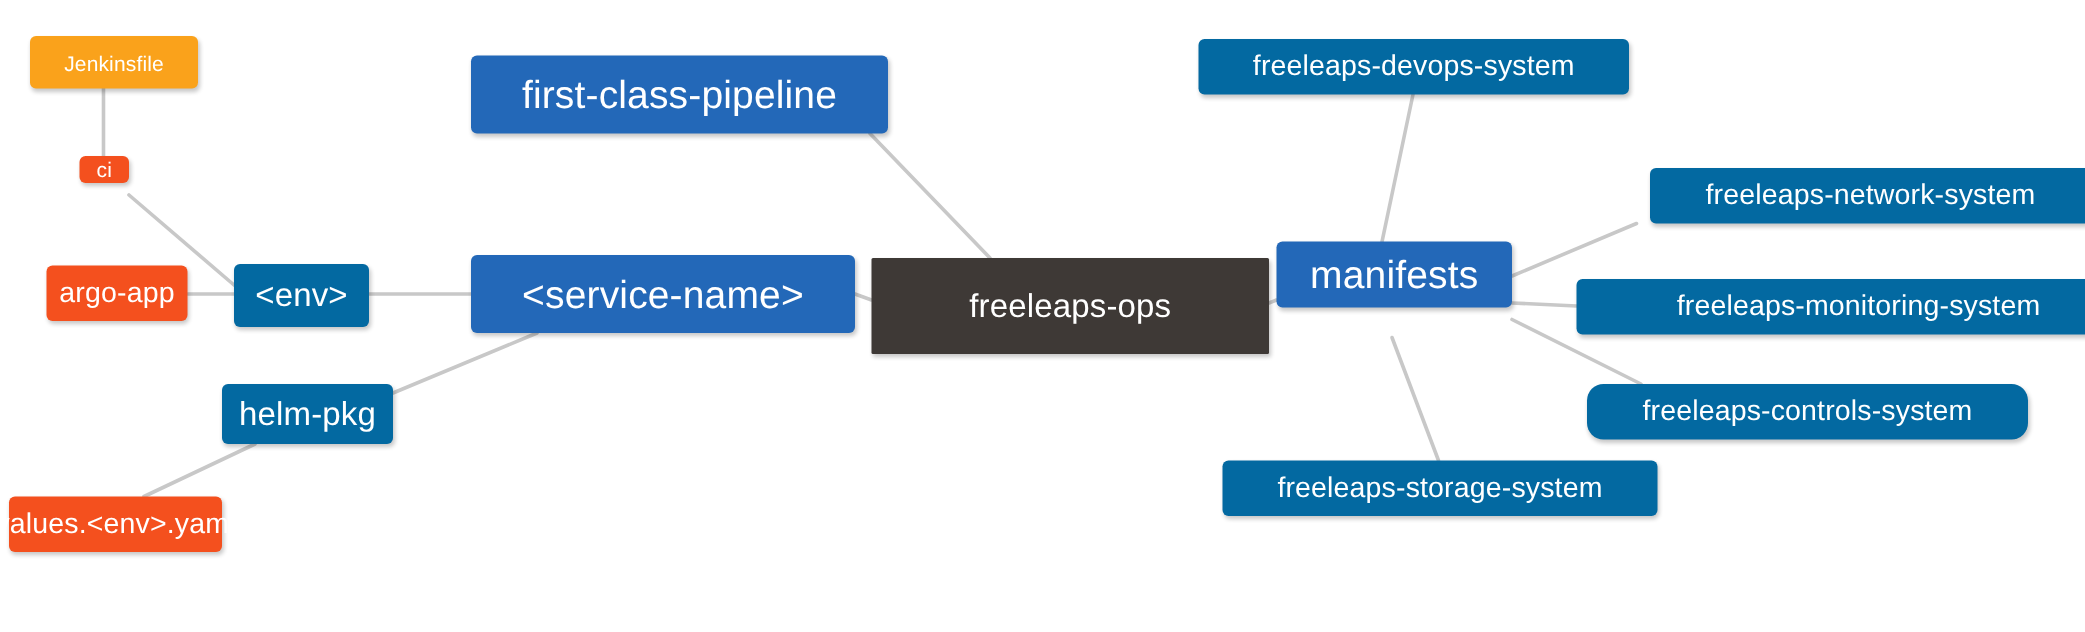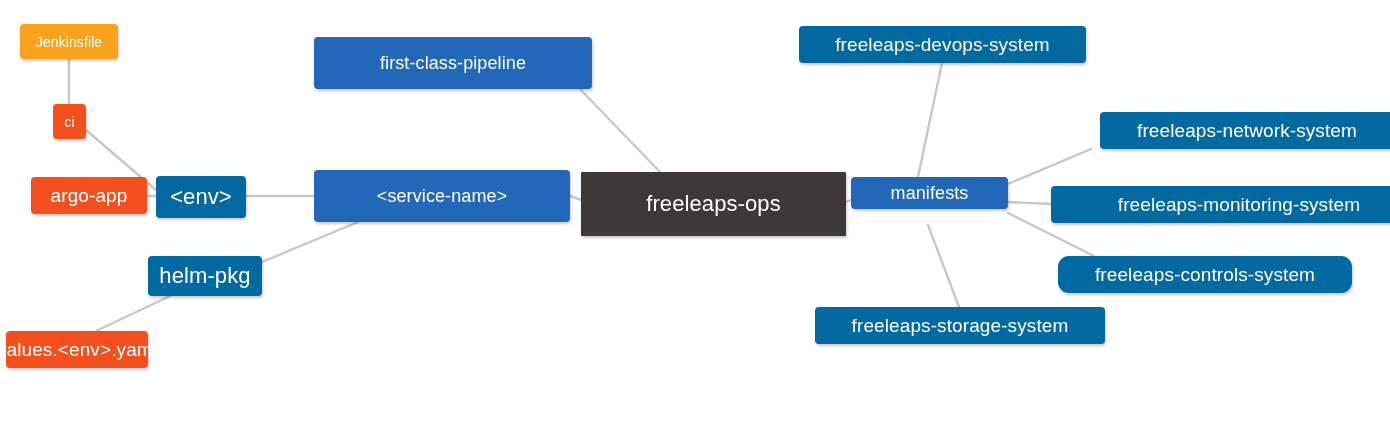--- a/index.html
+++ b/index.html
@@ -50,21 +50,21 @@
   }
   .node.red {
     background: #f4501e;
     border-radius: 4px;
   }
   .node.orange {
     background: #faa21b;
     border-radius: 4px;
   }
   .sz-xl { font-size: 29px; }
-  .sz-lg { font-size: 18px; }
+  .sz-lg { font-size: 26px; }
   .sz-md { font-size: 22px; }
   .sz-sm { font-size: 19px; }
   .sz-xs { font-size: 14px; }
 </style>
 </head>
 <body>
 
 <div id="canvas">
   <svg id="edges" width="1390" height="421" viewBox="0 0 1390 421" aria-hidden="true">
       <line x1="69" y1="59" x2="69" y2="104" stroke="#c8c8c8" stroke-width="2.4" stroke-linecap="round"></line>
@@ -76,29 +76,29 @@
       <line x1="570" y1="196" x2="581" y2="200" stroke="#c8c8c8" stroke-width="2.4" stroke-linecap="round"></line>
       <line x1="580" y1="89" x2="660" y2="172" stroke="#c8c8c8" stroke-width="2.4" stroke-linecap="round"></line>
       <line x1="846" y1="202" x2="851" y2="200" stroke="#c8c8c8" stroke-width="2.4" stroke-linecap="round"></line>
       <line x1="918" y1="177" x2="942" y2="63" stroke="#c8c8c8" stroke-width="2.4" stroke-linecap="round"></line>
       <line x1="1008" y1="184" x2="1091" y2="149" stroke="#c8c8c8" stroke-width="2.4" stroke-linecap="round"></line>
       <line x1="1008" y1="202" x2="1051" y2="204" stroke="#c8c8c8" stroke-width="2.4" stroke-linecap="round"></line>
       <line x1="1008" y1="213" x2="1094" y2="256" stroke="#c8c8c8" stroke-width="2.4" stroke-linecap="round"></line>
       <line x1="928" y1="225" x2="959" y2="307" stroke="#c8c8c8" stroke-width="2.4" stroke-linecap="round"></line>
     </svg>
   <div id="node-layer">
-      <div class="node orange sz-xs" style="left: 20px; top: 24px; width: 98px; height: 35px;">Jenkinsfile</div>
-      <div class="node red sz-xs" style="left: 53px; top: 104px; width: 33px; height: 35px;">ci</div>
-      <div class="node red sz-sm" style="left: 31px; top: 177px; width: 116px; height: 37px;">argo-app</div>
+      <div class="node orange sz-xs" style="left: 20px; top: 24px; width: 112px; height: 35px;">Jenkinsfile</div>
+      <div class="node red sz-xs" style="left: 53px; top: 104px; width: 33px; height: 18px;">ci</div>
+      <div class="node red sz-sm" style="left: 31px; top: 177px; width: 94px; height: 37px;">argo-app</div>
       <div class="node green sz-md" style="left: 156px; top: 176px; width: 90px; height: 42px;">&lt;env&gt;</div>
       <div class="node green sz-md" style="left: 148px; top: 256px; width: 114px; height: 40px;">helm-pkg</div>
       <div class="node red sz-sm" style="left: 6px; top: 331px; width: 142px; height: 37px;">values.&lt;env&gt;.yaml</div>
       <div class="node blue sz-lg" style="left: 314px; top: 170px; width: 256px; height: 52px;">&lt;service-name&gt;</div>
       <div class="node blue sz-lg" style="left: 314px; top: 37px; width: 278px; height: 52px;">first-class-pipeline</div>
       <div class="node root sz-xl" style="left: 581px; top: 172px; width: 265px; height: 64px;">freeleaps-ops</div>
-      <div class="node blue sz-lg" style="left: 851px; top: 177px; width: 157px; height: 32px;">manifests</div>
+      <div class="node blue sz-lg" style="left: 851px; top: 161px; width: 157px; height: 44px;">manifests</div>
       <div class="node green sz-sm" style="left: 799px; top: 26px; width: 287px; height: 37px;">freeleaps-devops-system</div>
       <div class="node green sz-sm" style="left: 1056px; top: 112px; width: 294px; height: 37px; margin-left: 44px;">freeleaps-network-system</div>
       <div class="node green sz-sm" style="left: 1051px; top: 186px; width: 376px; height: 37px;">freeleaps-monitoring-system</div>
       <div class="node green sz-sm" style="left: 1058px; top: 256px; width: 294px; height: 37px; border-radius: 11px;">freeleaps-controls-system</div>
       <div class="node green sz-sm" style="left: 815px; top: 307px; width: 290px; height: 37px;">freeleaps-storage-system</div>
     </div>
 </div>
 
 </body></html>

